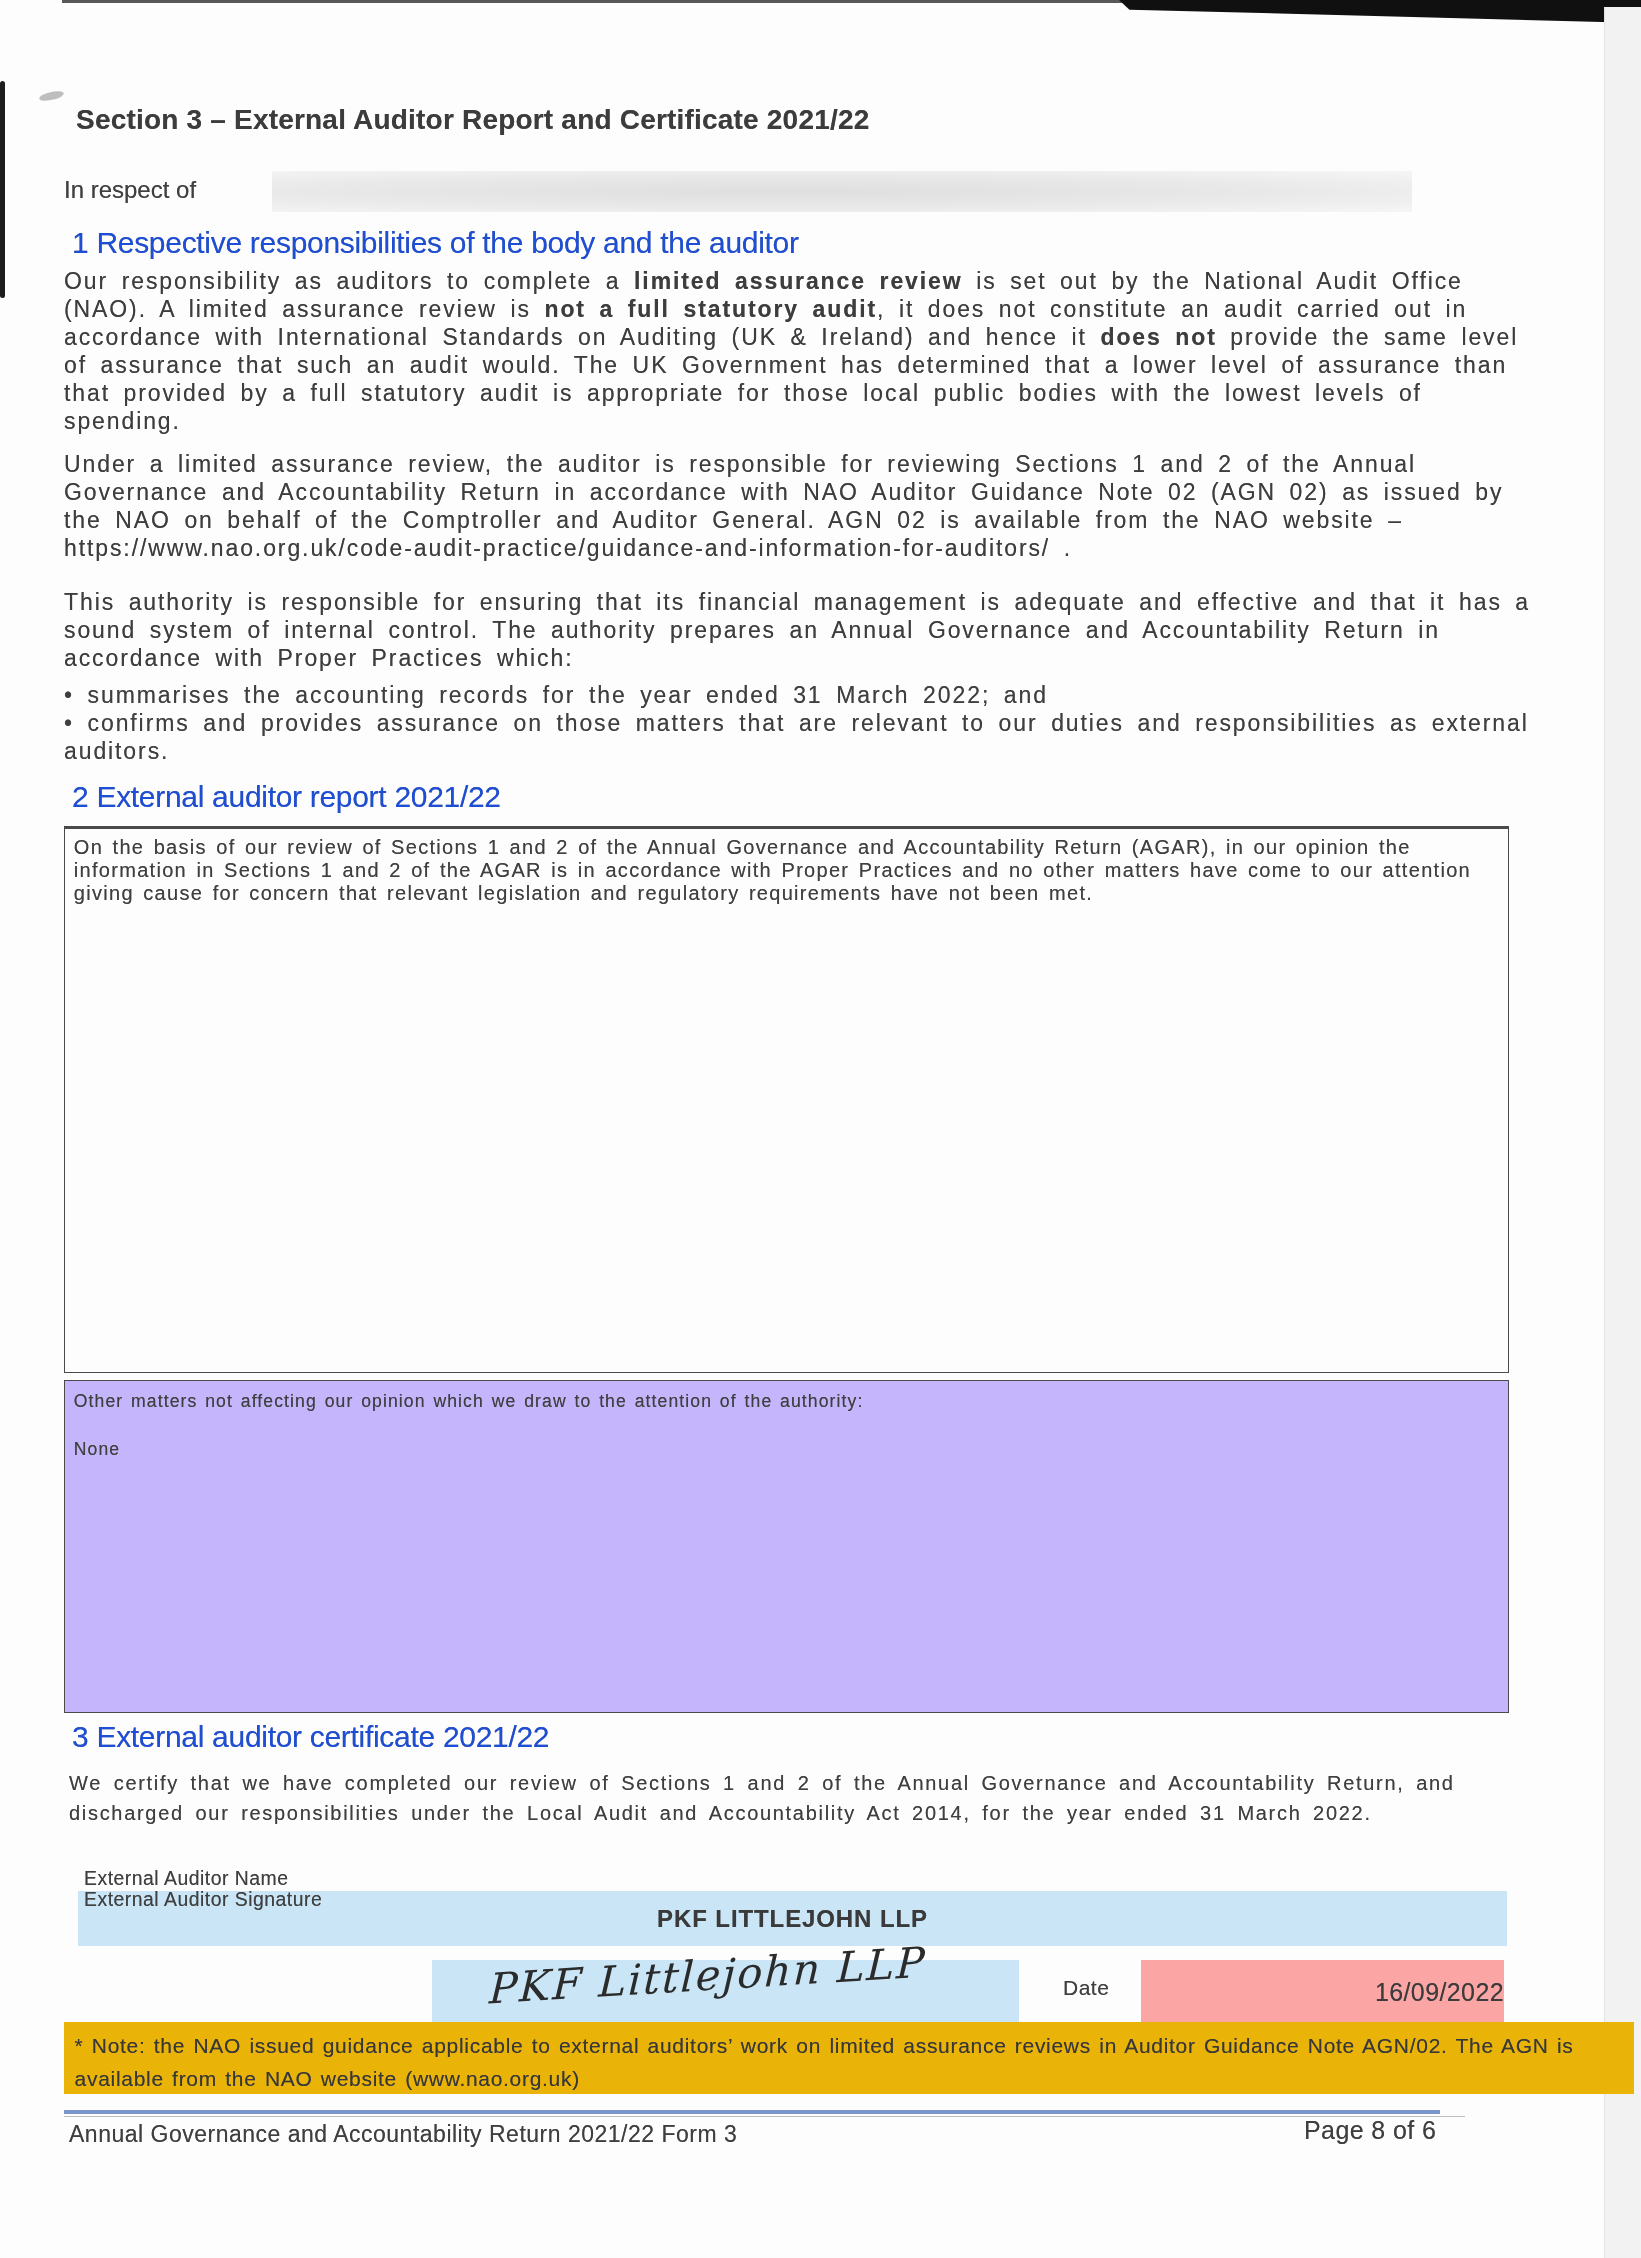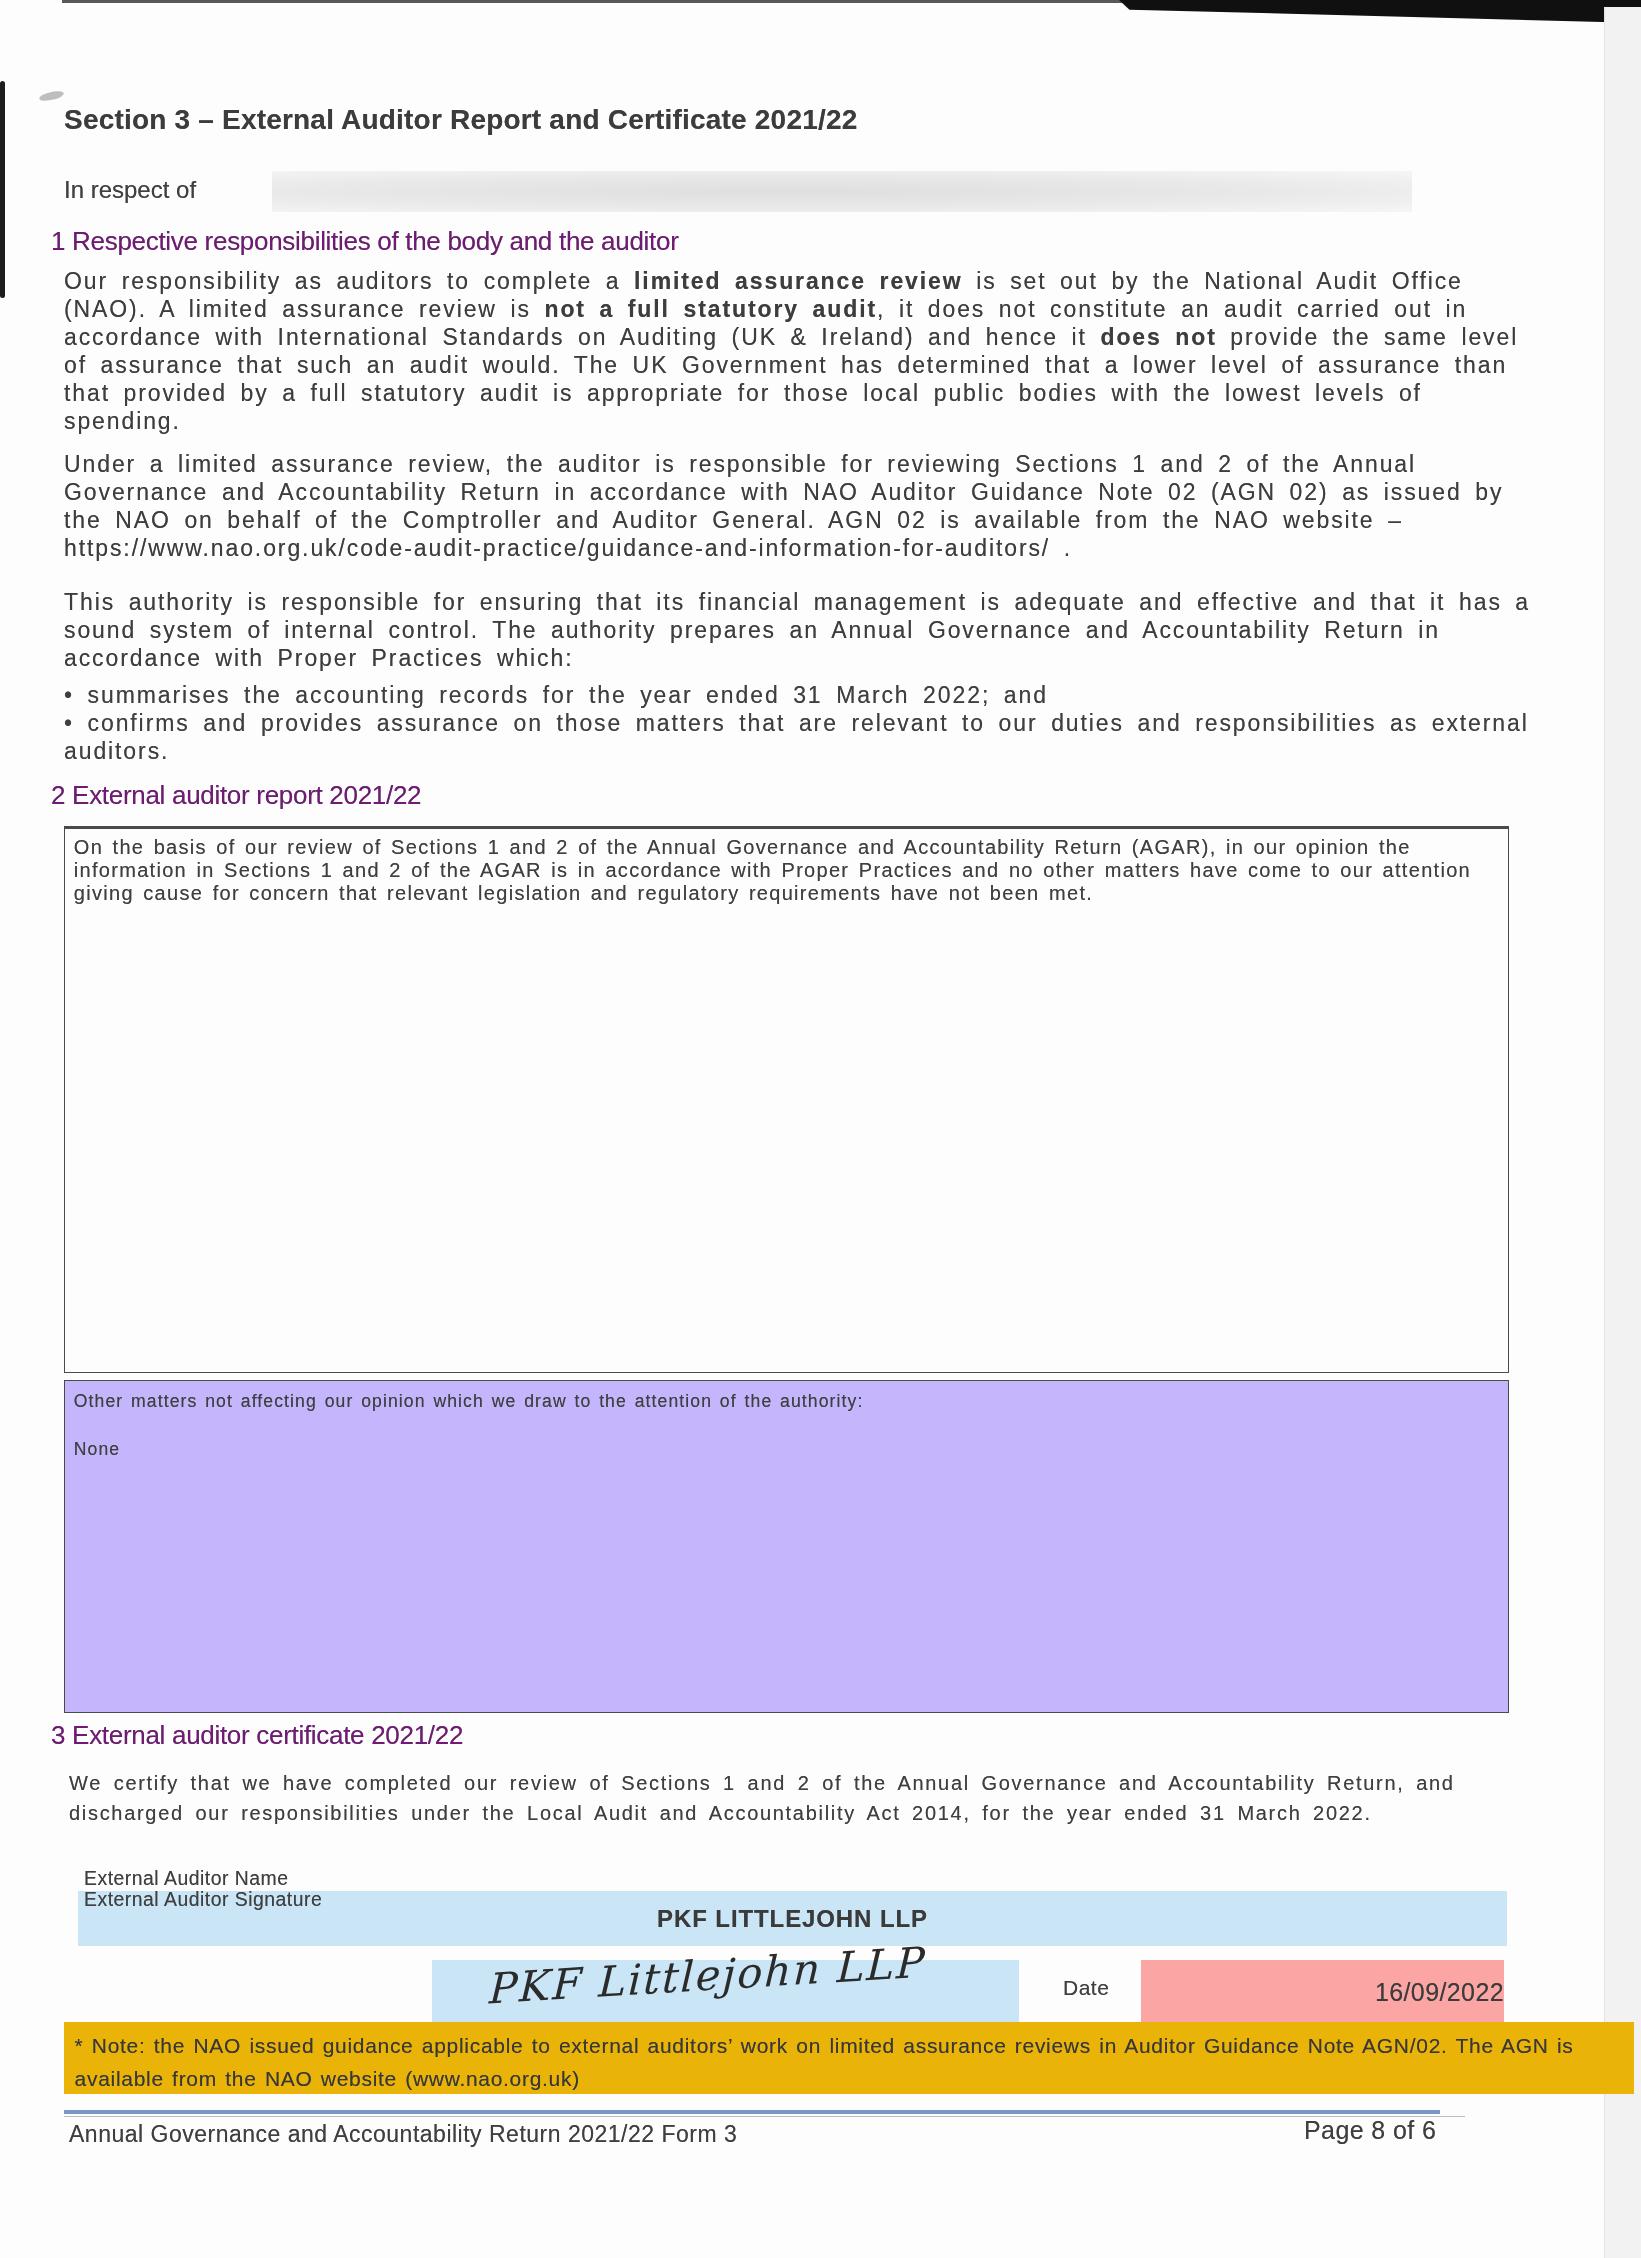--- a/index.html
+++ b/index.html
@@ -16,29 +16,29 @@
   .art-top-line   { position:absolute; left:62px; top:0; width:1580px; height:2.6px; background:#2f2f2f; opacity:.8; }
   .art-top-right  { position:absolute; left:1119px; top:0; width:523px; height:23px; background:#101010;
                     clip-path:polygon(0 0,100% 0,100% 100%,2% 42%); }
   .art-right-strip{ position:absolute; left:1604px; top:7px; width:38px; height:2251px;
                     background:#f2f2f2; border-left:0.9px solid #e3e3e3; }
   .art-left-strip { position:absolute; left:0; top:81px; width:5.3px; height:217px; background:#1d1d1d; border-radius:2.6px; }
   .art-smudge     { position:absolute; left:39px; top:92px; width:25px; height:8px; background:#9d9d9d;
                     border-radius:50% 60% 50% 60%; transform:rotate(-14deg); opacity:.65; }
 
   
-  .doc-title { position:absolute; left:64px; top:104px; font-size:28px; font-weight:bold; color:#3c3c3c; letter-spacing:0.2px; }
+  .doc-title { position:absolute; left:76px; top:104px; font-size:28px; font-weight:bold; color:#3c3c3c; letter-spacing:0.2px; }
   .respect-band { position:absolute; left:272px; top:171px; width:1140px; height:41px;
                   background:radial-gradient(ellipse at 45% 50%, #d7d7d7 0%, #e4e4e4 55%, #f4f4f4 100%); opacity:.8; }
   .respect-label { position:absolute; left:64px; top:176px; font-size:24px; }
   .council-name  { position:absolute; left:272px; top:177px; width:1140px; text-align:center;
                    font-size:23px; font-weight:bold; color:#2e2e2e; letter-spacing:0.3px; }
 
   
-  .sec-heading { position:absolute; left:51px; font-size:26px; font-weight:400; color:#701a75; letter-spacing:-0.3px; }
+  .sec-heading { position:absolute; left:72px; font-size:30px; font-weight:400; color:#1d4ed8; letter-spacing:-0.3px; }
   .h1 { top:226px; } .h2 { top:780px; } .h3 { top:1720px; }
 
   .body-par { position:absolute; left:64px; width:1470px; font-size:23px; line-height:28px;
               letter-spacing:1.9px; word-spacing:5.3px; color:#3d3d3d; }
   .p1 { top:267px; } .p2 { top:450px; } .p3 { top:588px; }
   .bullets { position:absolute; left:64px; top:681px; width:1470px; font-size:23px; line-height:28px;
              letter-spacing:1.9px; word-spacing:5.3px; }
   .bullet-item::before { content:"• "; }
 
   

